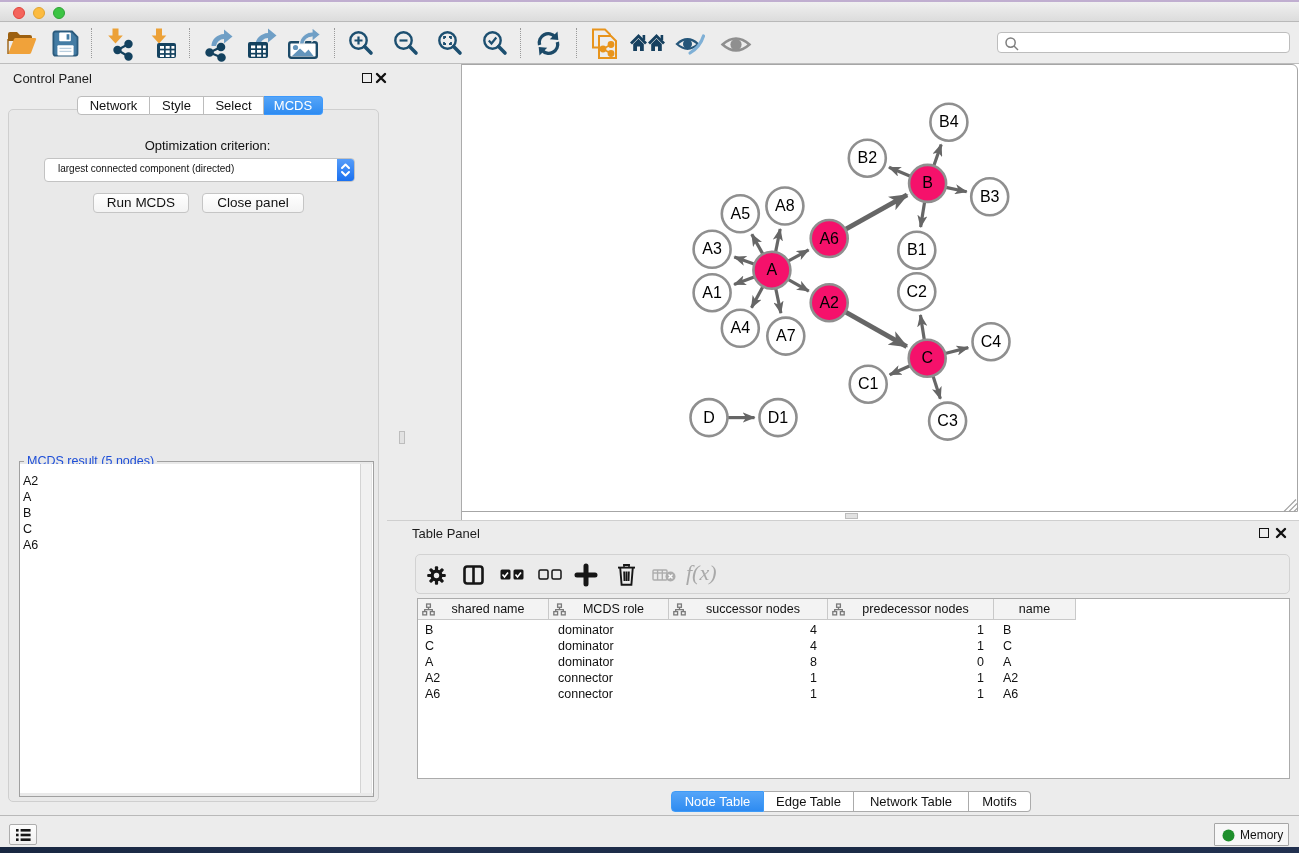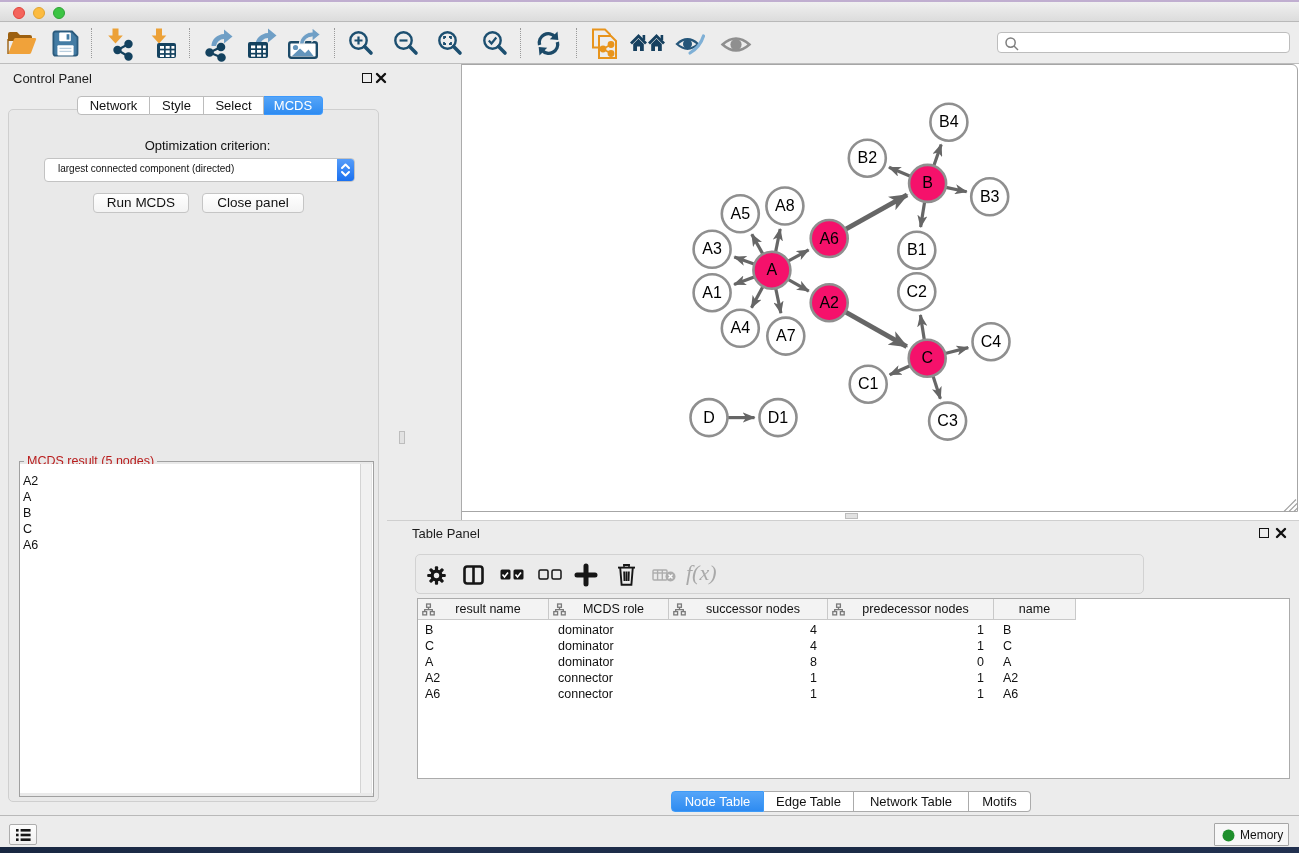--- a/index.html
+++ b/index.html
@@ -21,33 +21,33 @@
 #tabs .tab.first{border-left:1px solid #bcbcbc;border-radius:4px 0 0 4px}
 #tabs .tab.sel{background:linear-gradient(#55a5f8,#2e8bf1);color:#fff;border-color:#3d99fc;border-radius:0 4px 4px 0}
 #cp-panel{position:absolute;left:8px;top:45px;width:371px;height:693px;background:#e9e9e9;border:1px solid #cfcfcf;border-radius:5px}
 #optlabel{position:absolute;left:14px;width:100%;top:28px;text-align:center;font-size:13px;color:#111}
 #dropdown{position:absolute;left:35px;top:48px;width:311px;height:24px;background:#fff;border:1px solid #c3c3c3;border-radius:4px}
 #dropdown .txt{position:absolute;left:13px;top:4px;font-size:10px;color:#111}
 #dropdown .cap{position:absolute;right:0;top:0;width:17px;height:22px;border-radius:0 3px 3px 0;background:linear-gradient(#559cf9,#1a70f0)}
 .btn{position:absolute;height:20px;background:linear-gradient(#ffffff,#f3f3f3);border:1px solid #c5c5c5;border-radius:4px;font-size:13.5px;color:#111;text-align:center;line-height:18px}
 #groupbox{position:absolute;left:10px;top:344px;width:355px;height:343px}
 #gb-border{position:absolute;left:0;top:7px;width:355px;height:336px;border:1px solid #a0a0a0}
-#gb-label{position:absolute;left:5px;top:0;background:#e9e9e9;padding:0 3px;font-size:12.5px;color:#b91c1c}
+#gb-label{position:absolute;left:5px;top:0;background:#e9e9e9;padding:0 3px;font-size:12.5px;color:#1d4ed8}
 #gb-list{position:absolute;left:1px;top:10px;width:353px;height:329px;background:#fff}
 #gb-list .it{font-size:12.5px;color:#111;height:16px;line-height:16px;padding-left:3px}
 #gb-scroll{position:absolute;left:341px;top:10px;width:12px;height:329px;background:#f1f1f1;border-left:1px solid #d4d4d4;border-right:1px solid #e4e4e4}
 
 #desktop{left:387px;top:64px;width:912px;height:456px;background:#fff}
 #gwin{left:404px;top:64px;width:894px;height:448px;background:#fff;border:1px solid #a6a6a6;border-radius:6px 6px 0 0}
 #gwin-tb{position:absolute;left:0;top:0;width:892px;height:22px;background:linear-gradient(#efefef,#dbdbdb);border-bottom:1px solid #b1b1b1;border-radius:5px 5px 0 0}
 #gwin-tb .t{position:absolute;left:0;right:0;top:4px;text-align:center;font-size:13px;color:#353535}
 
 #tablepanel{left:387px;top:520px;width:912px;height:295px;background:#ececec;border-top:1px solid #cfcfcf}
 #tp-title{position:absolute;left:25px;top:5px;font-size:13px;color:#1c1c1c}
-#tp-toolbar{position:absolute;left:28px;top:33px;width:729px;height:40px;background:#ebebeb;border:1px solid #d2d2d2;border-radius:5px}
+#tp-toolbar{position:absolute;left:28px;top:33px;width:875px;height:40px;background:#ebebeb;border:1px solid #d2d2d2;border-radius:5px}
 #tp-table{position:absolute;left:30px;top:77px;width:873px;height:181px;background:#fff;border:1px solid #ababab}
 #tp-header{position:absolute;left:0;top:0;width:658px;height:21px;background:#f3f3f3;border-bottom:1px solid #c9c9c9}
 .hcell{position:absolute;top:0;height:21px;border-right:1px solid #c9c9c9}
 .hcell .ht{position:absolute;top:3px;width:100%;text-align:center;font-size:12.5px;color:#111}
 .trow{position:absolute;font-size:12.5px;color:#111;height:16px;line-height:16px}
 .cell{position:absolute}
 #bot-tabs{position:absolute;left:284px;top:270px;height:20px;display:flex}
 #bot-tabs .tab{height:21px;line-height:20px;font-size:13px;text-align:center;background:#fff;border:1px solid #ababab;border-left:none;color:#111;padding:0 12px}
 #bot-tabs .tab.first{border-left:1px solid #ababab;border-radius:4px 0 0 4px;background:linear-gradient(#55a5f8,#2e8bf1);color:#fff;border-color:#3f9bf7}
 #bot-tabs .tab.last{border-radius:0 4px 4px 0}
@@ -409,21 +409,21 @@
     <div id="tp-header">
       <div class="hcell" style="left:0;width:131px">
             <svg class="oc" style="left:4px;top:4px" width="13" height="13" viewBox="0 0 13 13">
               <g fill="none" stroke="#7a7a7a" stroke-width="1.3">
                 <rect x="4.6" y="1" width="3.8" height="3.3"></rect>
                 <rect x="0.8" y="8.6" width="3.8" height="3.3"></rect>
                 <rect x="8.4" y="8.6" width="3.8" height="3.3"></rect>
                 <path d="M6.5,4.3 V6.6 M2.7,8.6 V6.6 H10.3 V8.6"></path>
               </g>
             </svg>
-            <div class="ht" style="padding-left:10px">result name</div>
+            <div class="ht" style="padding-left:10px">shared name</div>
           </div>
       <div class="hcell" style="left:131px;width:120px">
             <svg class="oc" style="left:4px;top:4px" width="13" height="13" viewBox="0 0 13 13">
               <g fill="none" stroke="#7a7a7a" stroke-width="1.3">
                 <rect x="4.6" y="1" width="3.8" height="3.3"></rect>
                 <rect x="0.8" y="8.6" width="3.8" height="3.3"></rect>
                 <rect x="8.4" y="8.6" width="3.8" height="3.3"></rect>
                 <path d="M6.5,4.3 V6.6 M2.7,8.6 V6.6 H10.3 V8.6"></path>
               </g>
             </svg>

